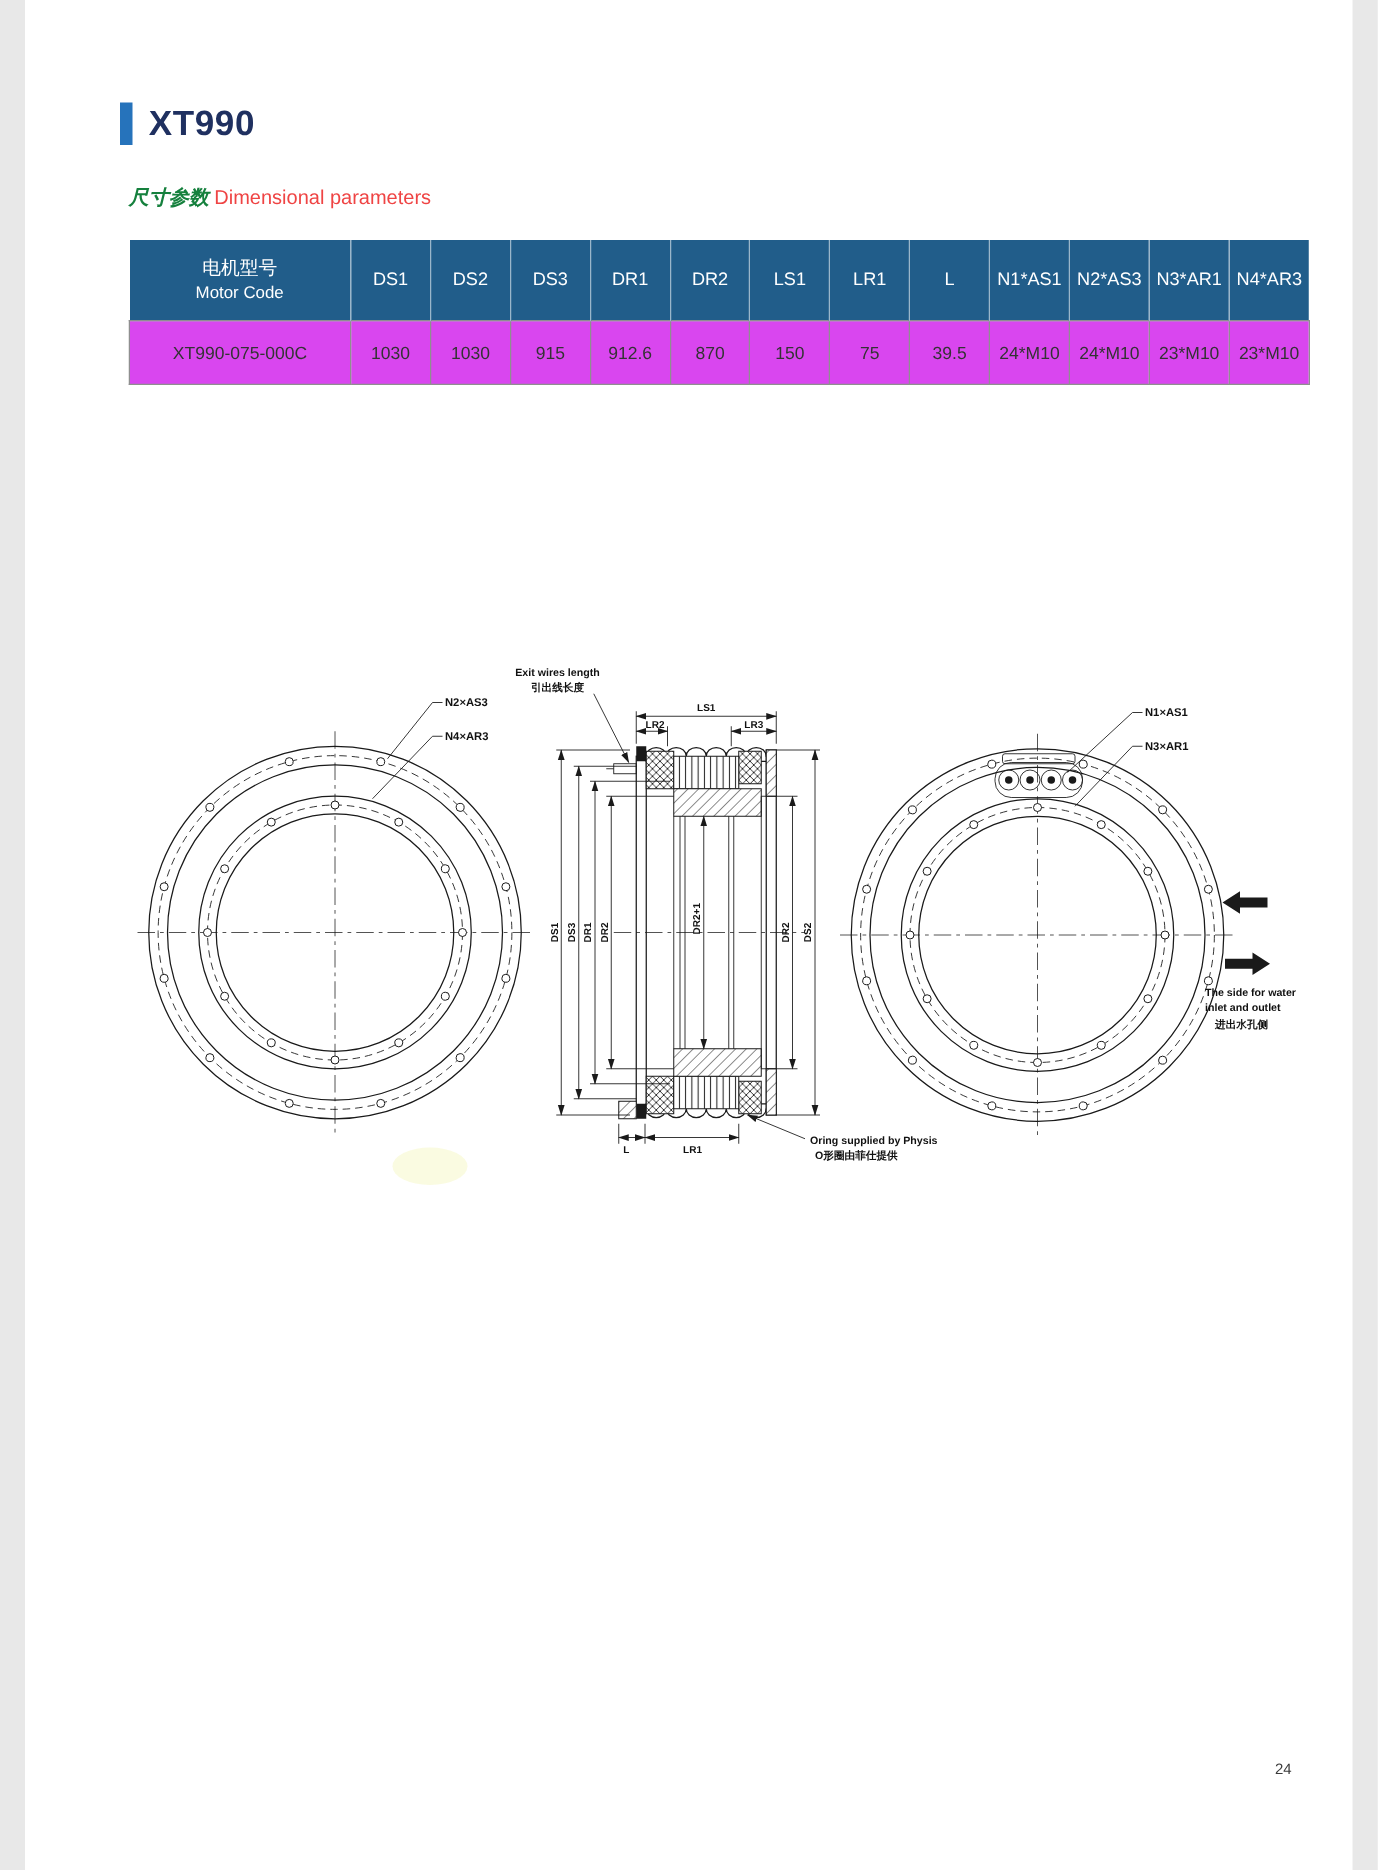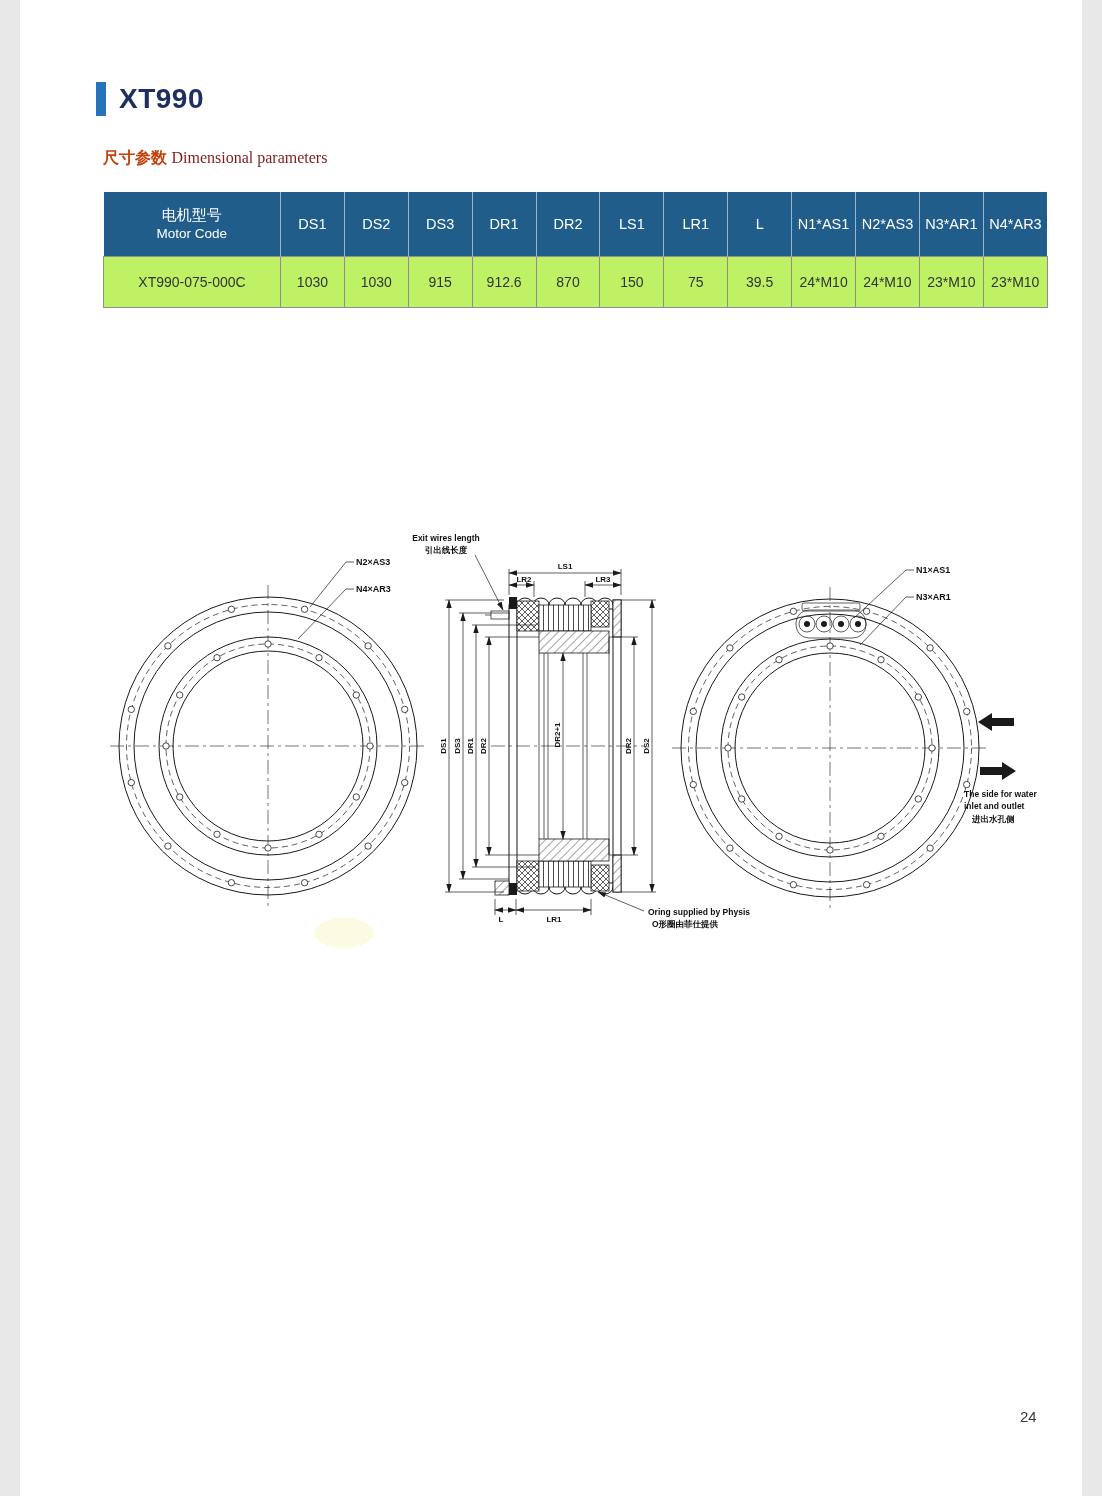--- a/index.html
+++ b/index.html
@@ -4,47 +4,47 @@
 <style>
   html,body{margin:0;padding:0;background:#e8e8e8;}
   .page{position:relative;width:1062px;height:1496px;background:#ffffff;margin:0 auto;
         font-family:"Liberation Sans",sans-serif;color:#333;overflow:hidden;}
   
   .title-row{position:absolute;left:76px;top:82px;display:flex;align-items:center;}
   .accent-bar{width:10px;height:34px;background:#2673bb;margin-right:13px;}
   .title-text{font-size:28px;font-weight:bold;color:#1f3060;letter-spacing:.5px;}
   
   .subtitle{position:absolute;left:83px;top:148px;font-size:16px;color:#3a3a3a;}
-  .subtitle .zh{font-weight:bold;color:#c2410c;}
-  .subtitle .en{font-weight:400;color:#7f1d1d;font-family:Liberation Serif, serif;}
+  .subtitle .zh{font-weight:bold;color:#15803d;font-style:italic;}
+  .subtitle .en{font-weight:400;color:#ef4444;}
   
   table.params{position:absolute;left:83px;top:192px;width:944px;border-collapse:collapse;
                table-layout:fixed;font-size:14px;}
   table.params th{background:#215d8a;color:#fff;font-weight:400;height:62px;
                   border-right:1px solid rgba(255,255,255,.55);vertical-align:middle;
                   font-size:14.5px;}
   table.params th:last-child{border-right:none;}
   table.params th .zh{font-size:15px;display:block;line-height:1.35;text-align:center;}
   table.params th .en{font-size:13.5px;display:block;line-height:1.35;}
   table.params td{height:48px;text-align:center;vertical-align:middle;
-                  border:1px solid #8f8f8f;color:#333;font-size:14px;background:#bef264;}
+                  border:1px solid #8f8f8f;color:#333;font-size:14px;background:#d946ef;}
   
   .drawing{position:absolute;left:76px;top:525px;}
   .drawing svg{display:block;}
   .dln{stroke:#1a1a1a;stroke-width:1;fill:none;}
   .thin{stroke:#1a1a1a;stroke-width:.7;fill:none;}
   .dim{stroke:#1a1a1a;stroke-width:.7;fill:none;}
   .cl{stroke:#1a1a1a;stroke-width:.6;fill:none;stroke-dasharray:14 4 3 4;}
   .dashc{stroke:#1a1a1a;stroke-width:.7;fill:none;stroke-dasharray:6 4;}
   .lbl{font-family:"Liberation Sans",sans-serif;font-size:8px;font-weight:bold;fill:#111;}
   .lbl9{font-family:"Liberation Sans",sans-serif;font-size:9px;font-weight:bold;fill:#111;}
   .note{font-family:"Liberation Sans",sans-serif;font-size:8.5px;font-weight:bold;fill:#111;}
   .bolts circle{fill:#fff;stroke:#1a1a1a;stroke-width:.8;}
   
-  .page-num{position:absolute;left:1000px;top:1408px;font-size:15px;color:#3a3a3a;}
+  .page-num{position:absolute;left:1000px;top:1408px;font-size:12px;color:#3a3a3a;}
 </style>
 </head>
 <body>
 
 <div class="page">
 
   <div class="title-row">
     <div class="accent-bar"></div>
     <div class="title-text">XT990</div>
   </div>

